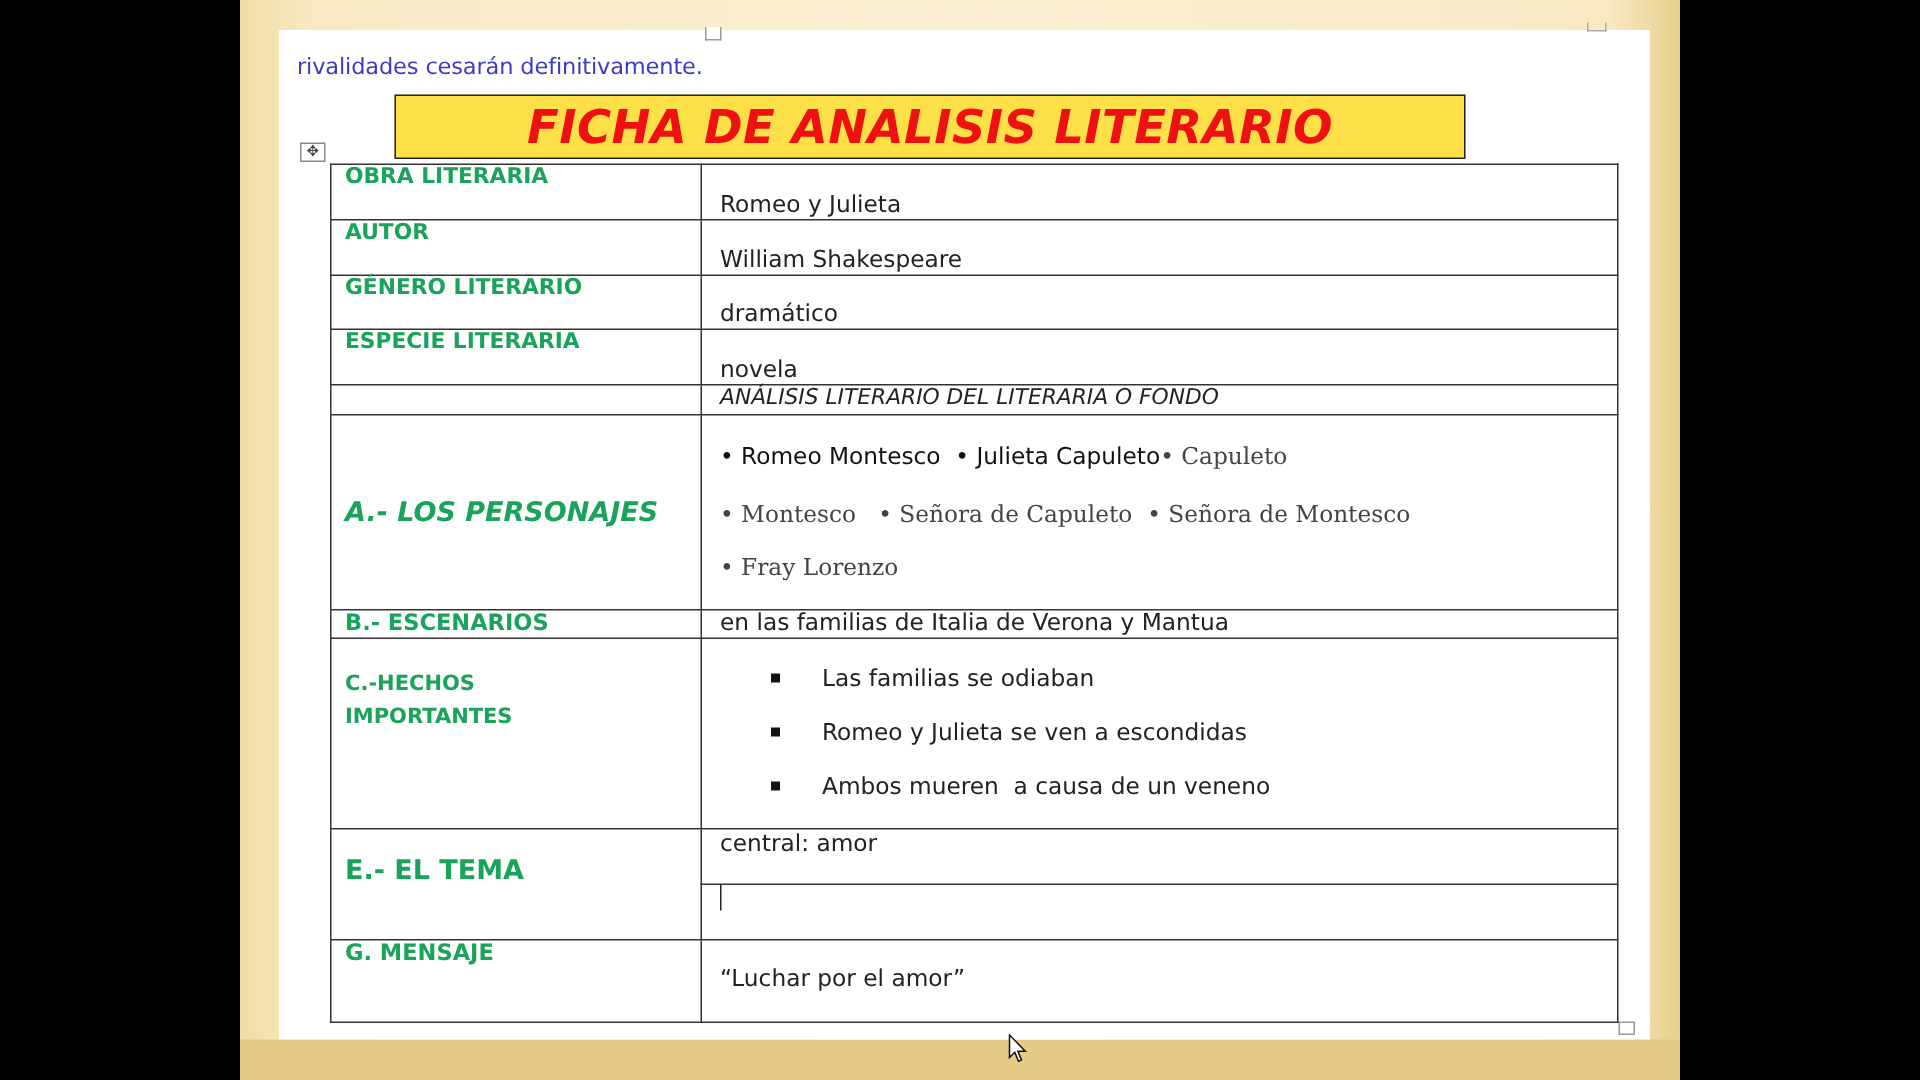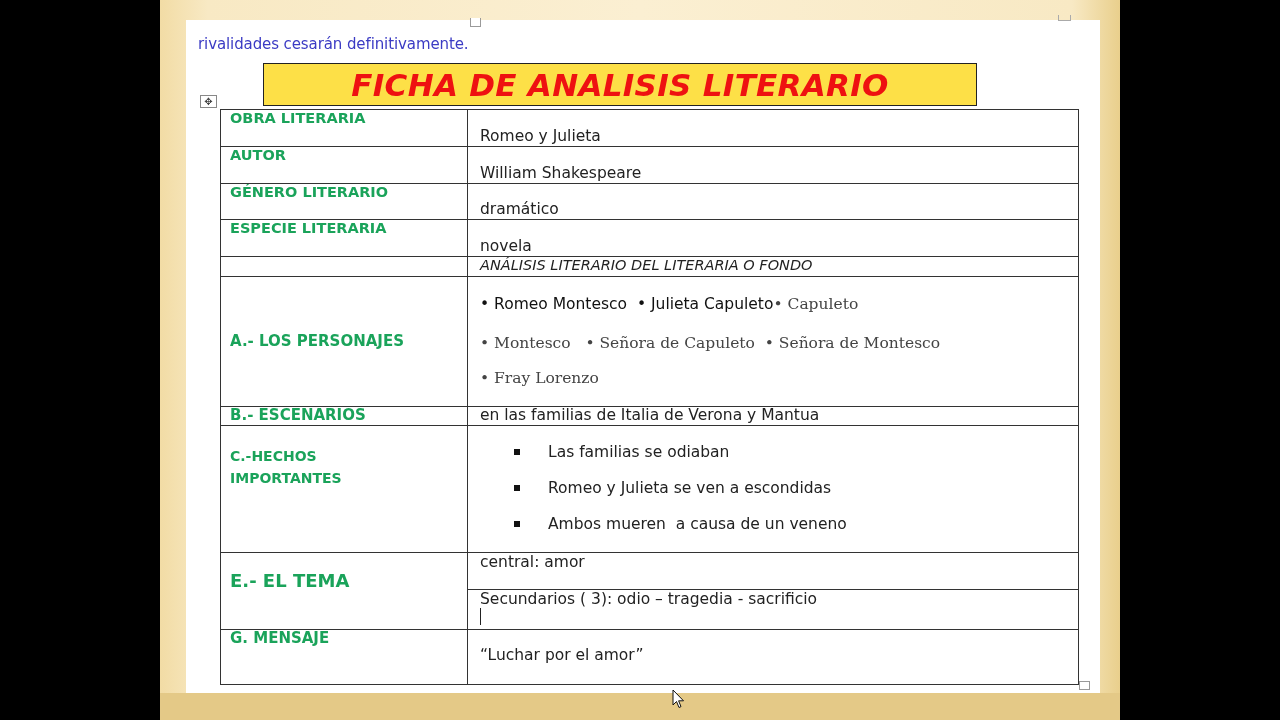--- a/index.html
+++ b/index.html
@@ -138,21 +138,21 @@
           </div>
     </td>
   </tr>
   <tr style="height:20px">
     <td class="lbl"></td>
     <td class="val" style="font-style:italic;font-size:14.5px;line-height:17px;">
       <span>ANÁLISIS LITERARIO DEL LITERARIA O FONDO</span>
     </td>
   </tr>
   <tr style="height:130px">
-    <td class="lbl" style="vertical-align:middle;font-size:15px;">
+    <td class="lbl" style="vertical-align:middle;font-size:18px;font-style:italic;">
       <span>A.- LOS PERSONAJES</span>
     </td>
     <td class="val" style="padding-top:16px;">
       <div class="bullet-row" style="height:22px;">
         <span class="sans-dark">•&nbsp;</span>
             <span class="sans-dark">Romeo Montesco</span>
         <span class="sans-dark">&nbsp;&nbsp;•&nbsp;</span>
             <span class="sans-dark">Julieta Capuleto</span>
         <span class="serif">•&nbsp;</span>
             <span class="serif">Capuleto</span>
@@ -202,21 +202,20 @@
   <tr style="height:37px">
     <td class="lbl" rowspan="2" style="vertical-align:top;padding-top:19px;font-size:18px;">
       <span>E.- EL TEMA</span>
     </td>
     <td class="val" style="line-height:18px;">
       <span>central: amor</span>
     </td>
   </tr>
   <tr style="height:37px">
     <td class="val" style="line-height:18px;">
-      <div>Secundarios ( 3): odio – tragedia - sacrificio</div>
       <div><span class="cursor-caret"></span></div>
     </td>
   </tr>
   <tr style="height:55px">
     <td class="lbl" style="padding-top:0;font-size:15px;">G. MENSAJE</td>
     <td class="val" style="padding-top:16px;">
       <span>“Luchar por el amor”</span>
     </td>
   </tr>
 </tbody>

